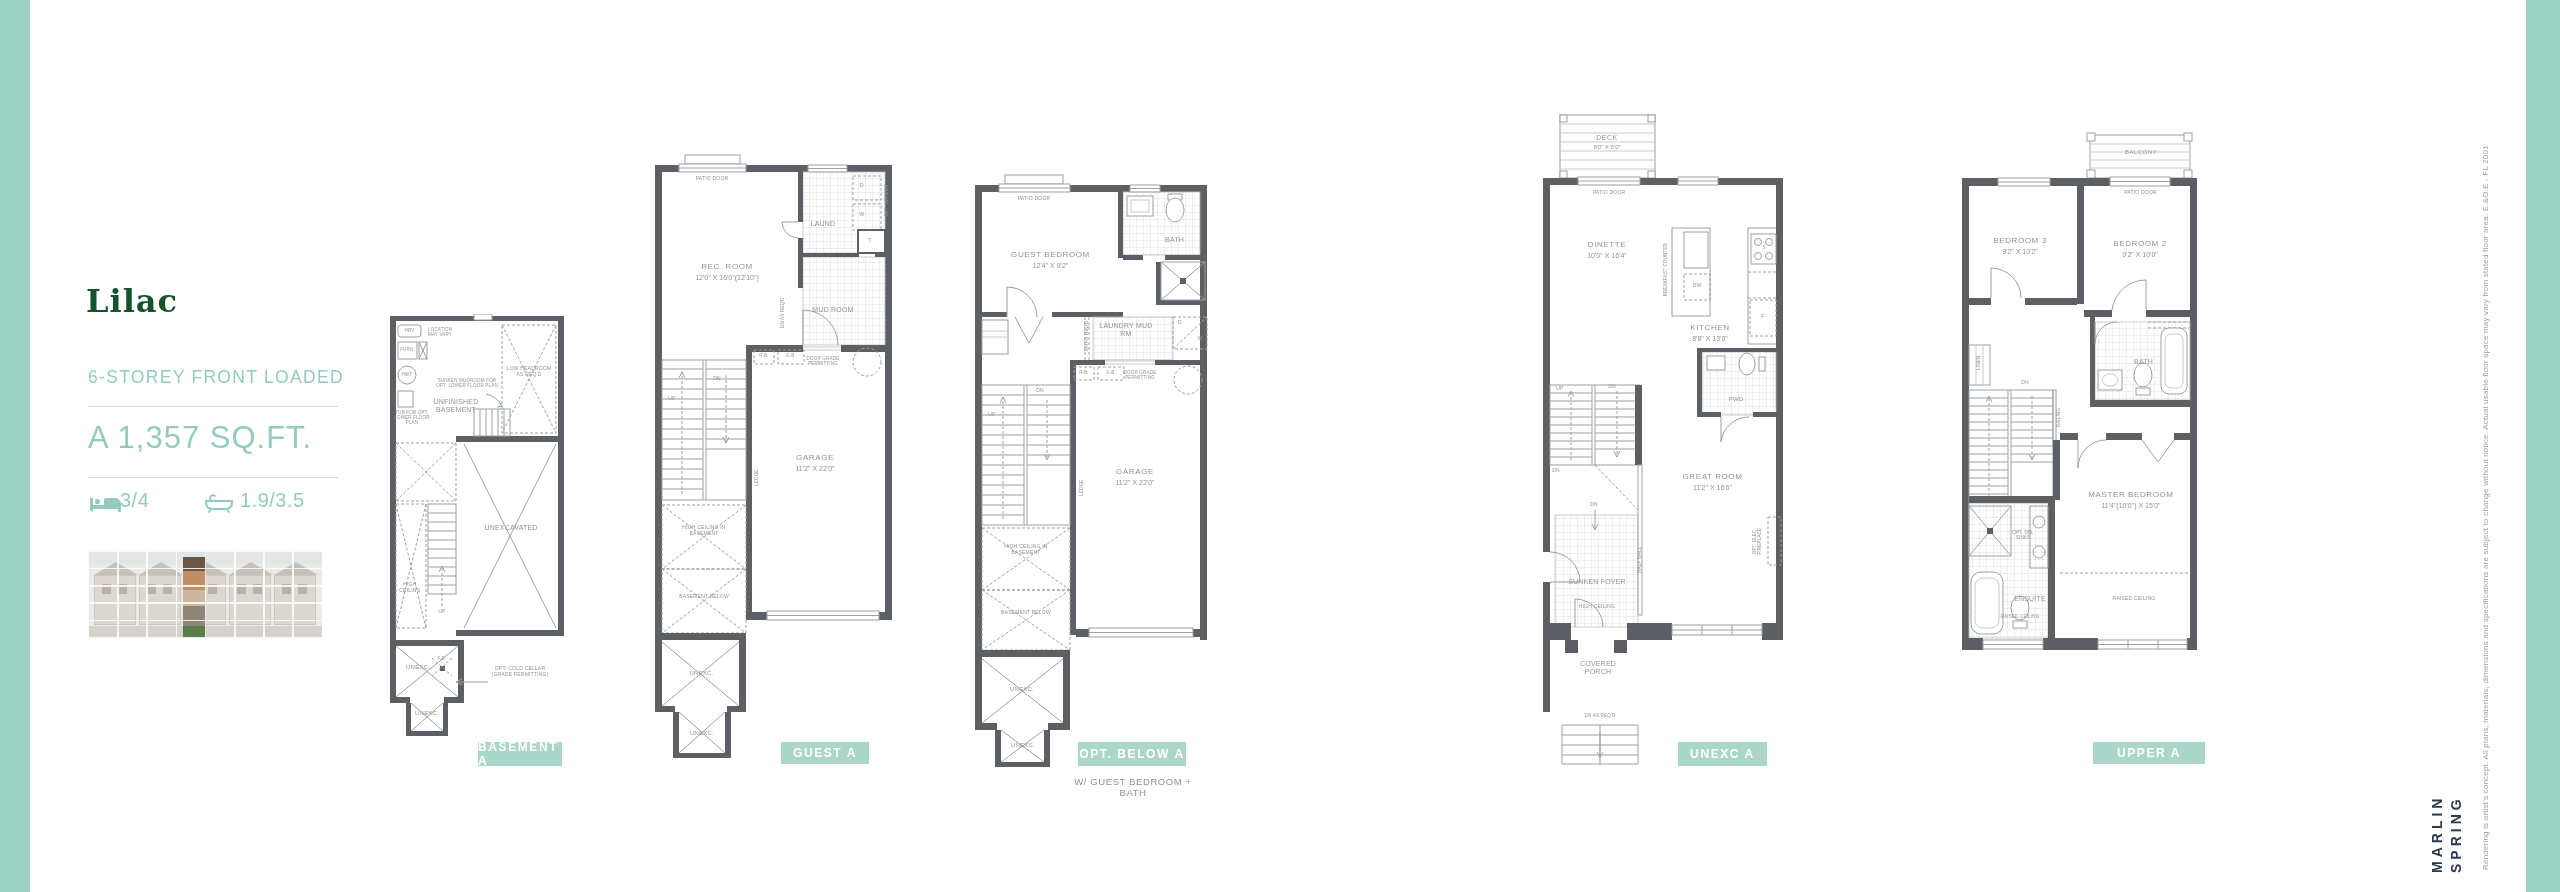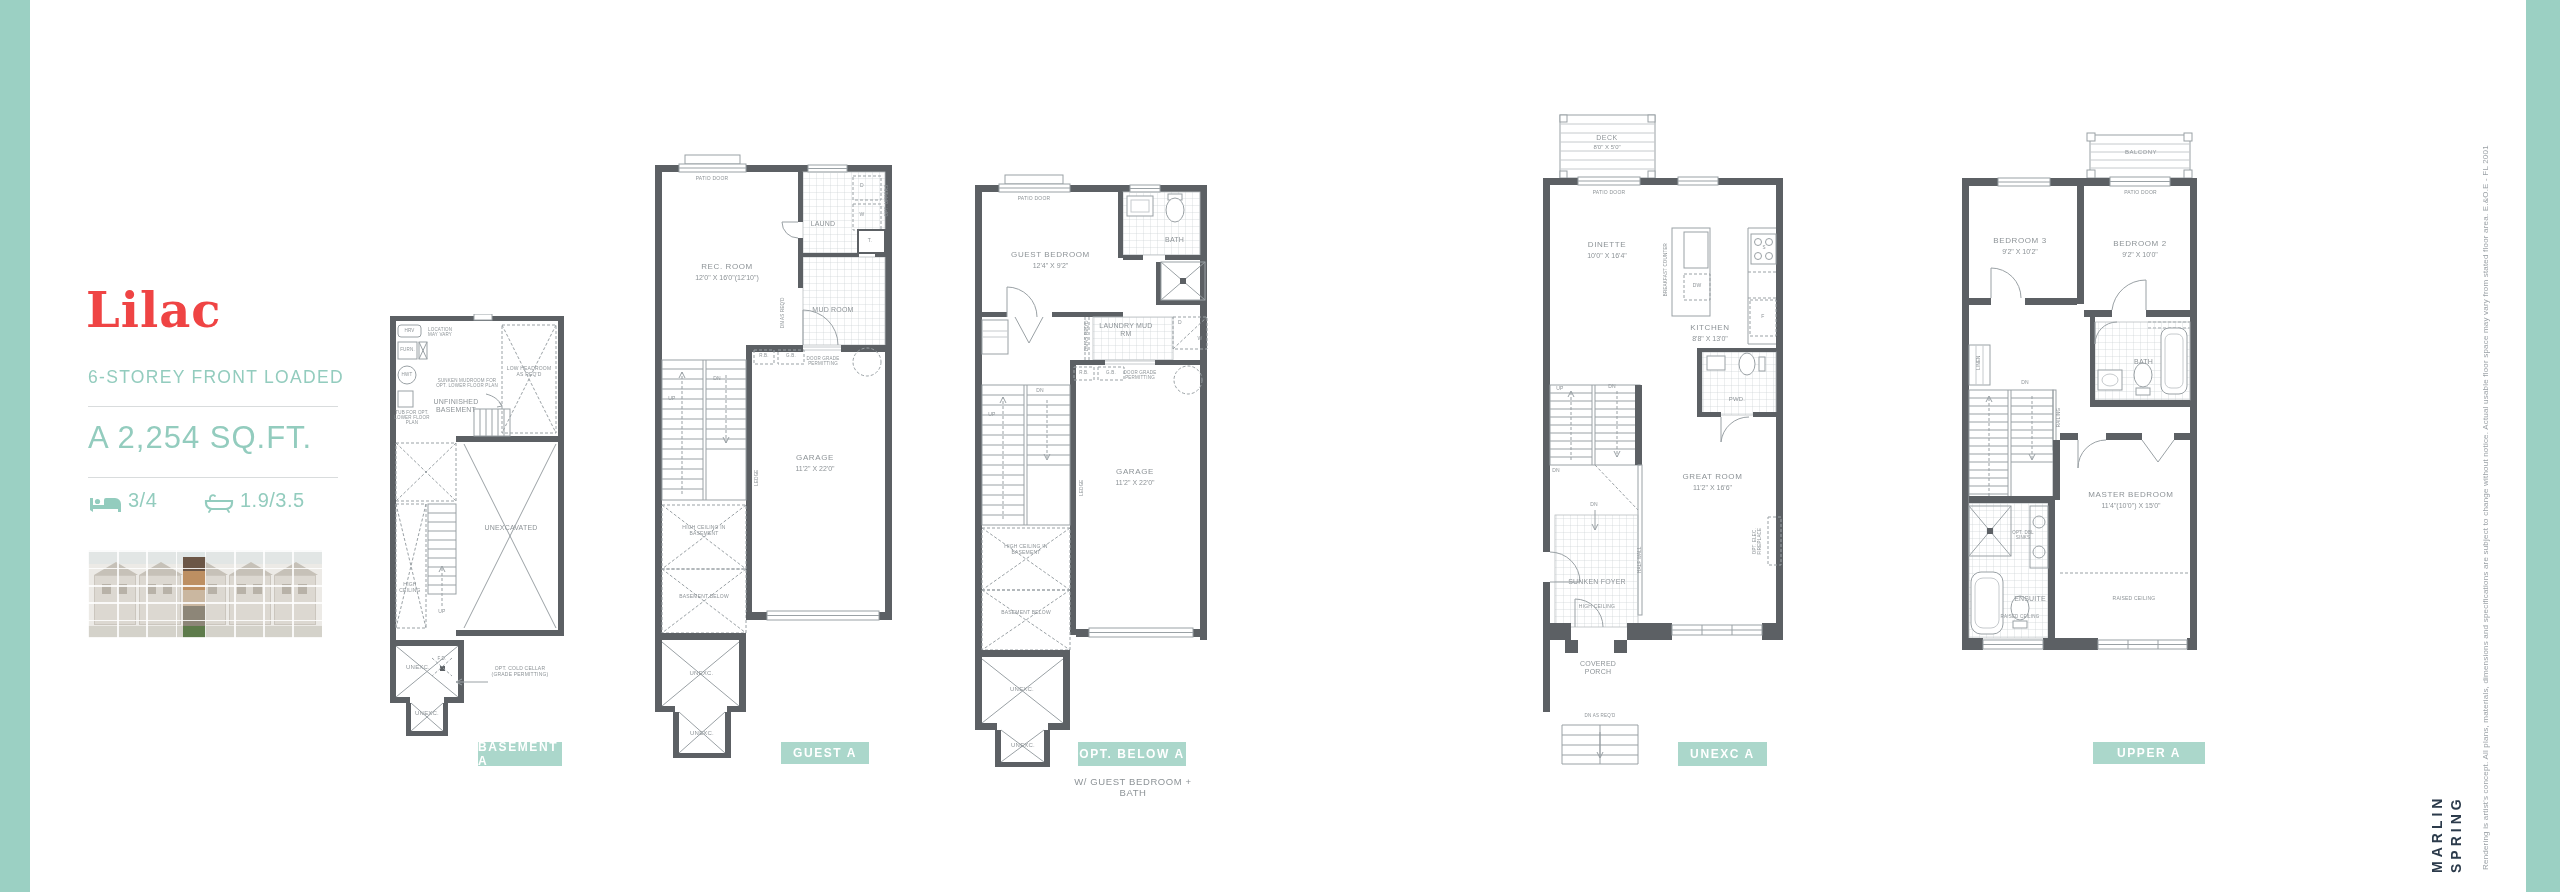--- a/index.html
+++ b/index.html
@@ -4,21 +4,21 @@
 <style>
   html,body{margin:0;padding:0;background:#fff;}
   .page{position:relative;width:2560px;height:892px;background:#ffffff;overflow:hidden;
         font-family:"Liberation Sans",sans-serif;}
   .bar{position:absolute;top:0;height:892px;background:#9bd0c3;}
   .bar.left{left:0;width:30px;}
   .bar.right{left:2526px;width:34px;}
 
   
   .title{position:absolute;left:86px;top:282px;font-family:"DejaVu Serif",serif;font-weight:bold;
-         font-size:48px;color:#ef4444;letter-spacing:1px;}
+         font-size:32px;color:#14532d;letter-spacing:1px;}
   .subtitle{position:absolute;left:88px;top:367px;font-size:17.5px;letter-spacing:1.3px;color:#93ccbe;}
   .sep{position:absolute;left:88px;width:250px;height:1px;background:#d9dcdd;}
   .sqft{position:absolute;left:88px;top:420px;font-size:31px;letter-spacing:1px;color:#93ccbe;}
   .stat{position:absolute;top:489px;font-size:20px;color:#93ccbe;letter-spacing:0.5px;}
   .sicon{position:absolute;top:492px;}
 
   
   .thumb{position:absolute;left:88px;top:550px;width:234px;height:88px;background:#eceae6;overflow:hidden;}
   .t-sky{position:absolute;left:0;top:0;width:234px;height:14px;background:#e2e6e5;}
   .t-ground{position:absolute;left:0;bottom:0;width:234px;height:12px;background:#d4d2ca;}
@@ -62,29 +62,29 @@
 </head>
 <body>
 
 <div class="page">
   <div class="bar left"></div>
   <div class="bar right"></div>
 
   <div class="title">Lilac</div>
   <div class="subtitle">6-STOREY FRONT LOADED</div>
   <div class="sep" style="top:406px"></div>
-  <div class="sqft">A 2,254 SQ.FT.</div>
+  <div class="sqft">A 1,357 SQ.FT.</div>
   <div class="sep" style="top:477px"></div>
   <div class="sicon" style="left:88px">
     <svg width="34" height="22" viewBox="0 0 34 22">
       <path fill="#93ccbe" d="M2 18 V6 h3 v7 h11 v-5 a2 2 0 0 1 2 -2 h9 a6 6 0 0 1 6 6 v8 h-3 v-3 H5 v3 z"></path>
       <circle cx="9.5" cy="9.5" r="2.6" fill="#93ccbe"></circle>
     </svg>
   </div>
-  <div class="stat" style="left:128px">3/4</div>
+  <div class="stat" style="left:120px">3/4</div>
   <div class="sicon" style="left:203px">
     <svg width="32" height="22" viewBox="0 0 32 22">
       <path fill="none" stroke="#93ccbe" stroke-width="2.2" stroke-linecap="round" d="M3 9 h26 v2 a6 6 0 0 1 -6 6 h-14 a6 6 0 0 1 -6 -6 z"></path>
       <path fill="none" stroke="#93ccbe" stroke-width="1.8" stroke-linecap="round" d="M8 17 l-2 3 M24 17 l2 3 M7 9 V6 a3 3 0 0 1 5 -2"></path>
     </svg>
   </div>
   <div class="stat" style="left:240px">1.9/3.5</div>
 
   <div class="thumb">
     <div class="t-sky"></div>

